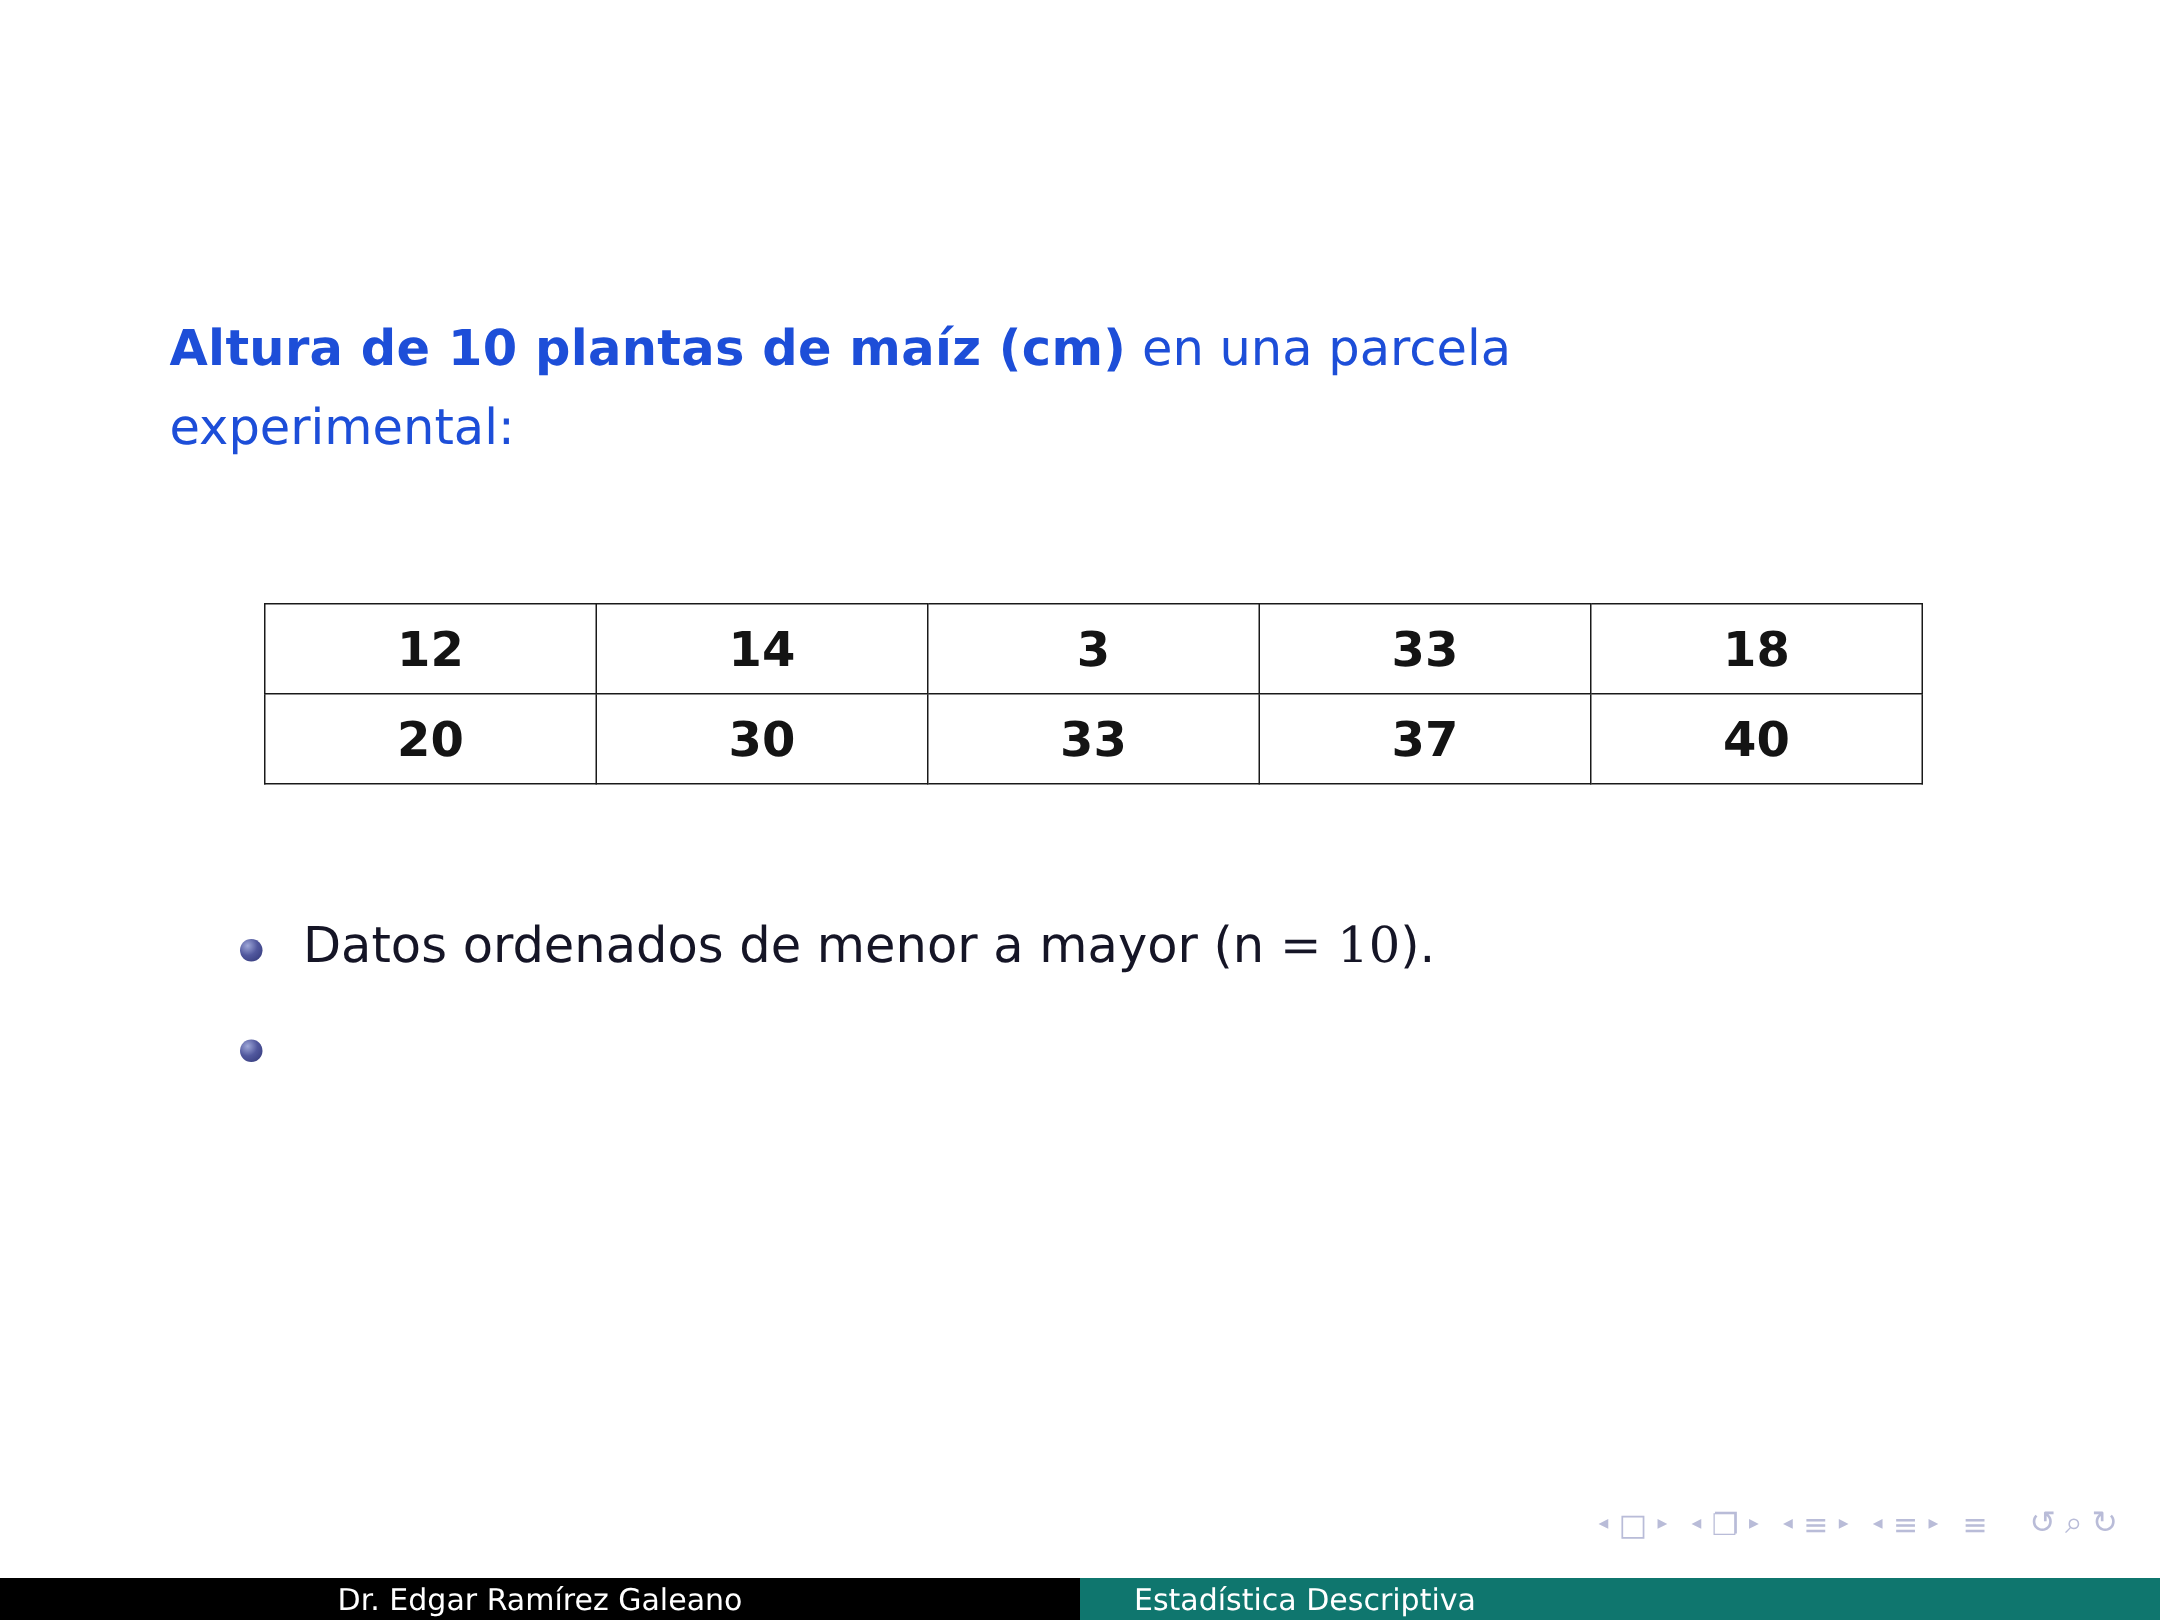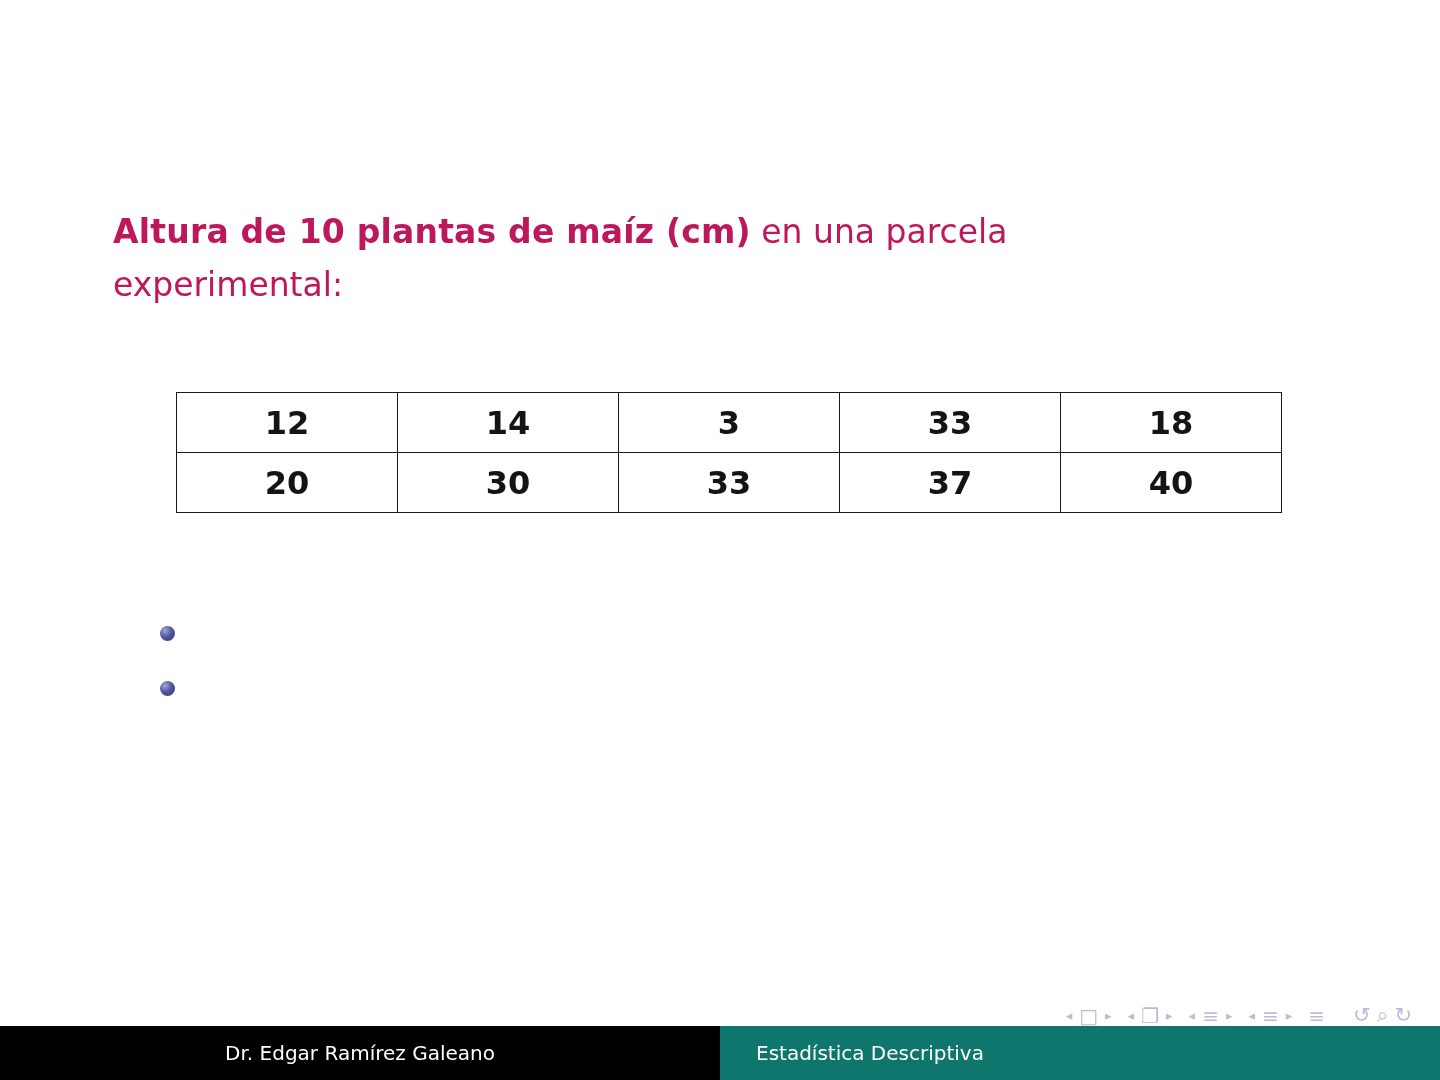--- a/index.html
+++ b/index.html
@@ -23,35 +23,35 @@
   }
 
   
   .intro {
     position: absolute;
     left: 113px;
     top: 205px;
     width: 1150px;
     font-size: 33px;
     line-height: 1.62;
-    color: #be185d;
+    color: #1d4ed8;
   }
   .intro .bold {
     font-weight: bold;
     letter-spacing: 0.2px;
   }
   .intro .light {
     font-weight: normal;
   }
 
   
   .data-table-wrap {
     position: absolute;
     left: 176px;
-    top: 392px;
+    top: 402px;
     border-radius: 23px;
   }
   table.data-table {
     border-collapse: collapse;
     table-layout: fixed;
   }
   table.data-table td {
     width: 218px;
     height: 57px;
     border: 1.6px solid #1a1a1a;
@@ -139,21 +139,21 @@
     color: #b9bcd8;
     font-size: 21px;
   }
 
   
   .footer {
     position: absolute;
     left: 0;
     right: 0;
     bottom: 0;
-    height: 54px;
+    height: 28px;
     display: flex;
     font-size: 20px;
   }
   .footer-left {
     flex: 0 0 50%;
     background: #000000;
     color: #ffffff;
     display: flex;
     align-items: center;
     justify-content: center;
@@ -197,20 +197,21 @@
           <td>40</td>
         </tr>
       </tbody>
     </table>
   </div>
 
   <div class="bullets">
 
     <div class="bullet-row">
       <span class="bullet-dot"></span>
+      <span class="bullet-text"><span>Datos ordenados de menor a mayor (n</span><span class="mathup"> = </span><span class="mathup">10</span><span>).</span></span>
     </div>
 
     <div class="bullet-row">
       <span class="bullet-dot"></span>
     </div>
 
   </div>
 
   <div class="navicons">
     <div class="navgroup">

